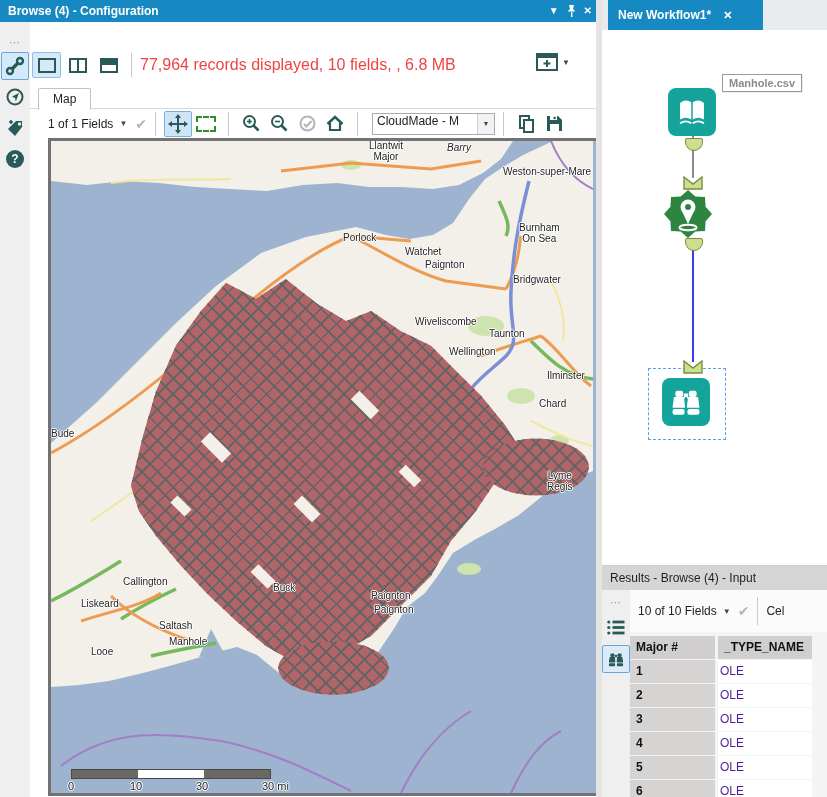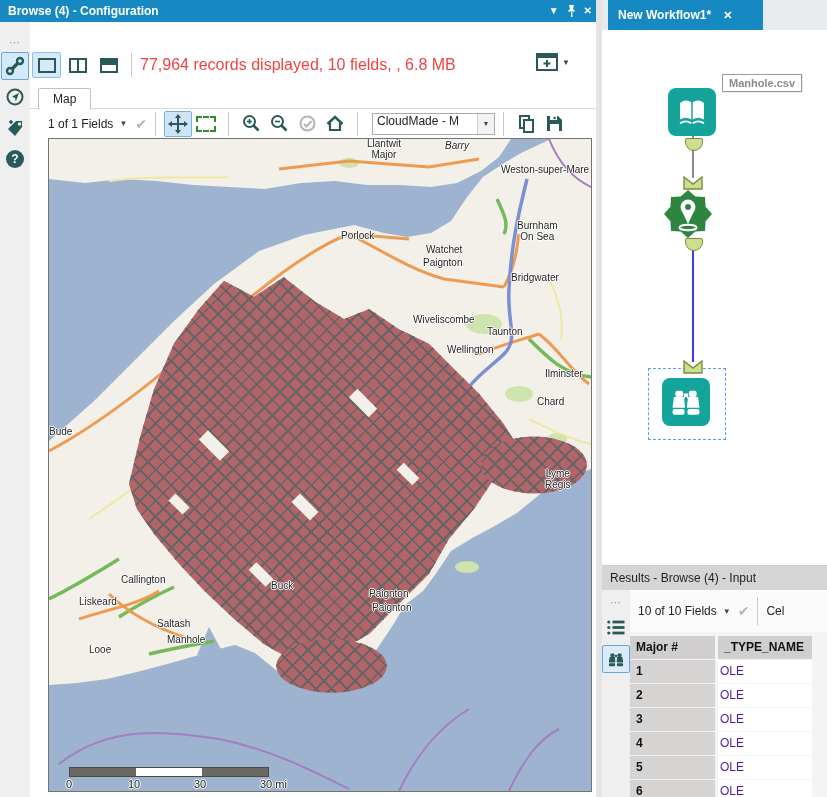--- a/index.html
+++ b/index.html
@@ -34,21 +34,21 @@
     font-size:12px;line-height:20px;color:#222;z-index:2;border-radius:2px 2px 0 0;}
   .map-toolbar{position:absolute;left:0;top:86px;width:568px;height:29px;border-top:1px solid #d8d8d8;display:flex;align-items:center;font-size:12px;color:#222;}
   .tool-btn{width:26px;height:24px;display:flex;align-items:center;justify-content:center;border:1px solid transparent;border-radius:2px;}
   .tool-btn.sel{background:#cfe4f7;border-color:#7ab0e0;}
   .graycheck{color:#b5b5b5;font-size:14px;}
   .combo{display:flex;align-items:flex-start;border:1px solid #ababab;background:#fff;height:20px;margin-left:6px;}
   .combo .combo-txt{width:96px;padding:0 4px;overflow:hidden;white-space:nowrap;font-size:12px;}
   .combo .combo-btn{width:16px;height:20px;border-left:1px solid #d0d0d0;background:#f2f2f2;display:flex;align-items:center;justify-content:center;font-size:7px;color:#444;}
 
   
-  .map{position:absolute;left:18px;top:116px;width:542px;height:652px;background:#9db3cf;overflow:hidden;border:1px solid #737373;}
+  .map{position:absolute;left:18px;top:116px;width:542px;height:652px;background:#9db3cf;overflow:hidden;border:3px solid #737373;padding-left:20px;}
   .maplabel{position:absolute;font-size:10px;line-height:1.08;color:#222;white-space:pre;text-align:center;
     text-shadow:1px 0 0 #fff,-1px 0 0 #fff,0 1px 0 #fff,0 -1px 0 #fff;z-index:6;}
   .cluster{position:absolute;z-index:4;background-color:#b26568;background-image:
     repeating-linear-gradient(45deg, rgba(100,100,100,.95) 0 2px, transparent 2px 11px),
     repeating-linear-gradient(-45deg, rgba(100,100,100,.95) 0 2px, transparent 2px 11px);}
   .gap-patch{position:absolute;background:#f3f0e9;transform:rotate(45deg);z-index:5;}
   .scalebar{position:absolute;left:20px;top:628px;width:198px;height:8px;border:1px solid #4a4a4a;display:flex;z-index:7;}
   .scalebar .seg{flex:1;height:100%;}
   .seg.dark{background:#6b6763;} .seg.light{background:#fff;}
   .scaletick{position:absolute;top:639px;font-size:11px;color:#222;z-index:7;
@@ -330,21 +330,21 @@
         <div class="gap-patch" style="left:300px;top:258px;width:28px;height:12px;"></div>
         <div class="gap-patch" style="left:200px;top:430px;width:24px;height:11px;"></div>
         <div class="gap-patch" style="left:348px;top:330px;width:22px;height:10px;"></div>
         <div class="gap-patch" style="left:120px;top:360px;width:20px;height:10px;"></div>
 
         <span class="maplabel" style="left:318px;top:0;">Llantwit
 Major</span>
         <span class="maplabel" style="left:396px;top:2px;font-style:italic;">Barry</span>
         <span class="maplabel" style="left:452px;top:26px;">Weston-super-Mare</span>
         <span class="maplabel" style="left:292px;top:92px;">Porlock</span>
-        <span class="maplabel" style="left:377px;top:106px;">Watchet</span>
+        <span class="maplabel" style="left:354px;top:106px;">Watchet</span>
         <span class="maplabel" style="left:374px;top:119px;">Paignton</span>
         <span class="maplabel" style="left:468px;top:82px;">Burnham
 On Sea</span>
         <span class="maplabel" style="left:462px;top:134px;">Bridgwater</span>
         <span class="maplabel" style="left:364px;top:176px;">Wiveliscombe</span>
         <span class="maplabel" style="left:438px;top:188px;">Taunton</span>
         <span class="maplabel" style="left:398px;top:206px;">Wellington</span>
         <span class="maplabel" style="left:496px;top:230px;">Ilminster</span>
         <span class="maplabel" style="left:488px;top:258px;">Chard</span>
         <span class="maplabel" style="left:496px;top:330px;">Lyme

